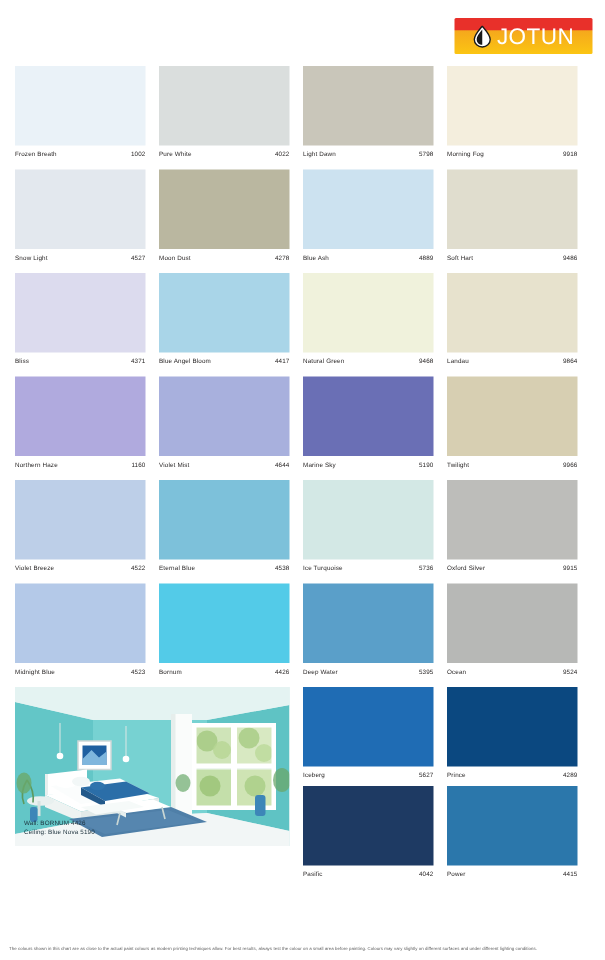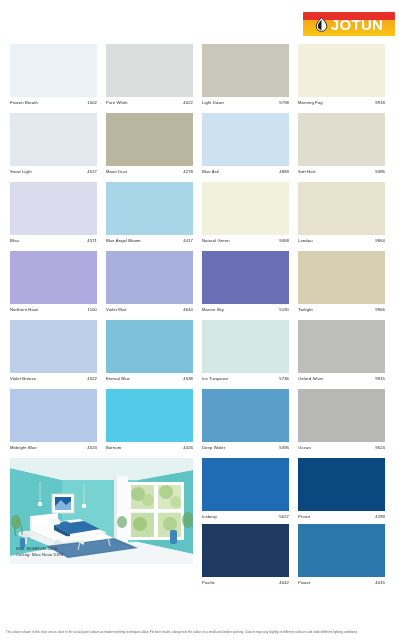--- a/index.html
+++ b/index.html
@@ -40,21 +40,21 @@
   }
   .logo-mark {
     width: 13px; height: 15px;
     position: relative;
     flex: 0 0 auto;
   }
   .logo-mark svg { display: block; }
   .logo-word {
     color: #ffffff;
     font-size: 15px;
-    font-weight: bold;
+    font-weight: normal;
     letter-spacing: 0.3px;
     line-height: 1;
     font-family: "Liberation Sans", sans-serif;
   }
 
   
   .grid {
     position: absolute;
     left: 10px; top: 44px;
     width: 384px;

